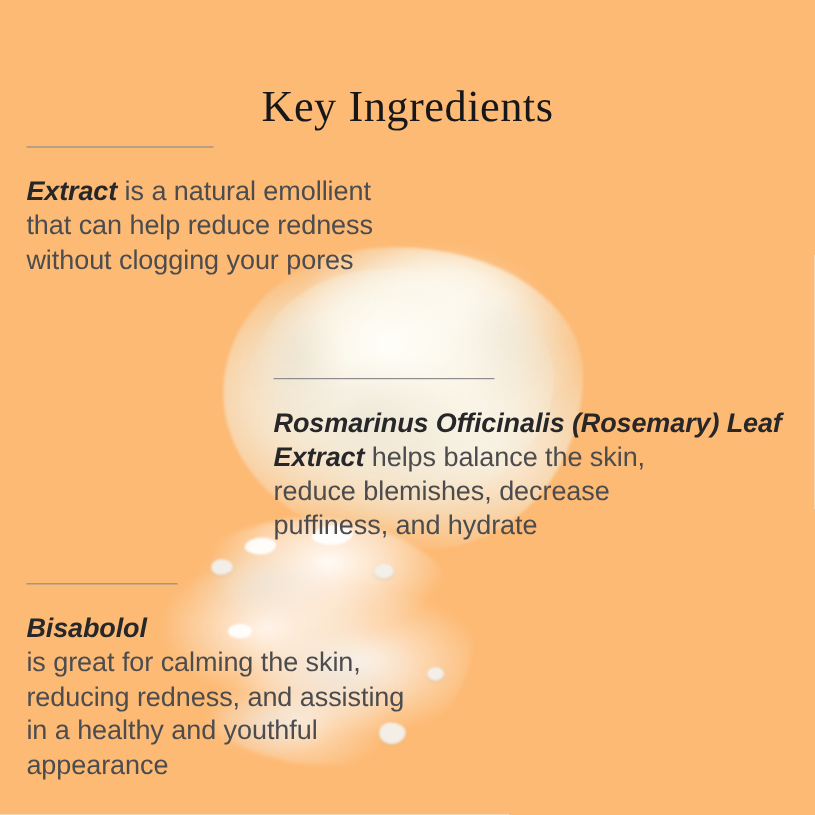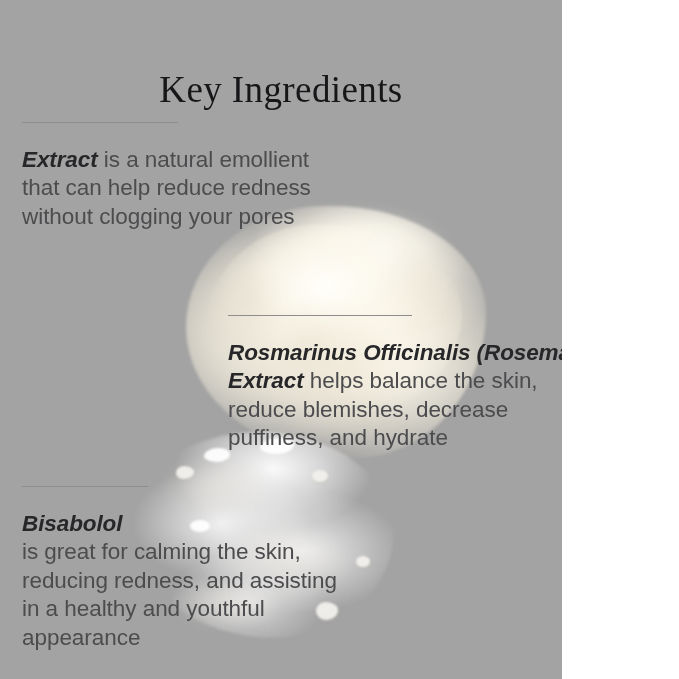--- a/index.html
+++ b/index.html
@@ -4,24 +4,24 @@
 <title>Key Ingredients</title>
 <style>
   html, body {
     margin: 0;
     padding: 0;
     background: #ffffff;
   }
 
   .canvas {
     position: relative;
-    width: 562px;
+    width: 679px;
     height: 679px;
     overflow: hidden;
-    background: #a3a3a3;
+    background: #fdba74;
     font-family: "Liberation Sans", sans-serif;
     -webkit-font-smoothing: antialiased;
   }
 
   
   .photo-layer {
     position: absolute;
     inset: 0;
     pointer-events: none;
   }

